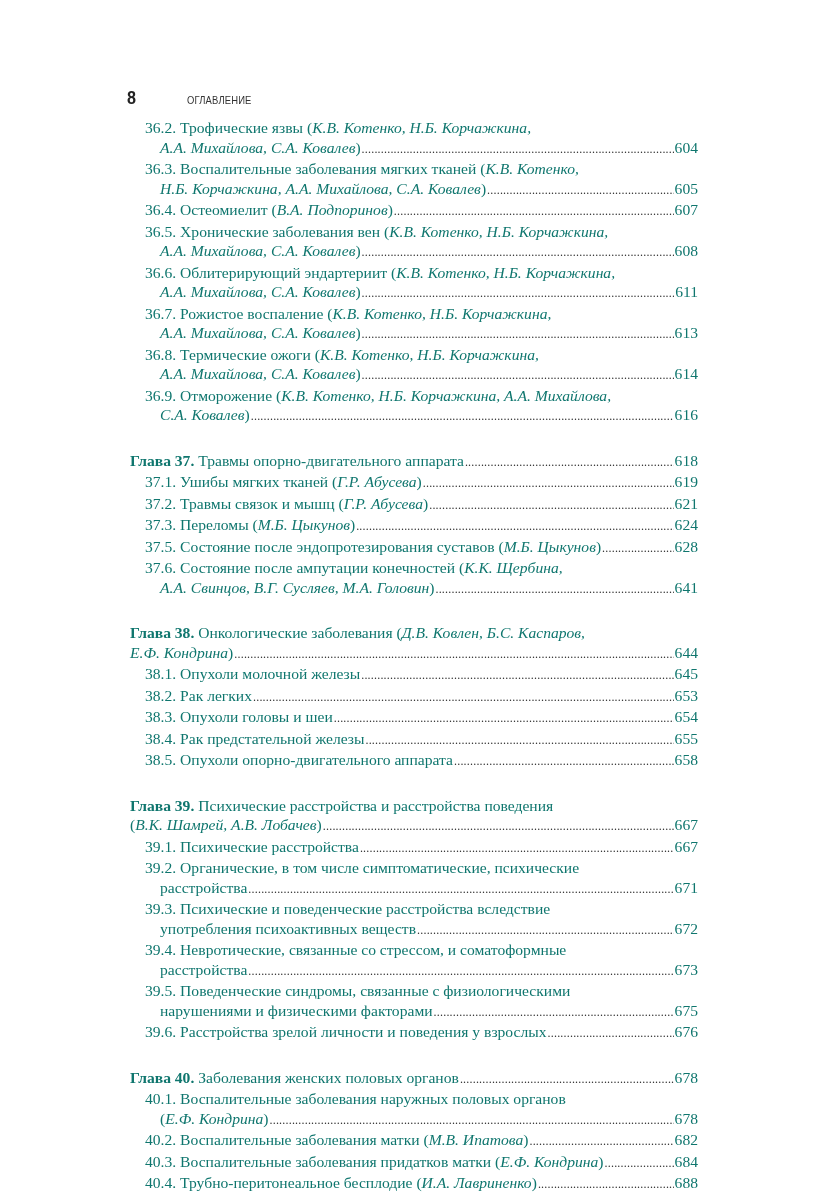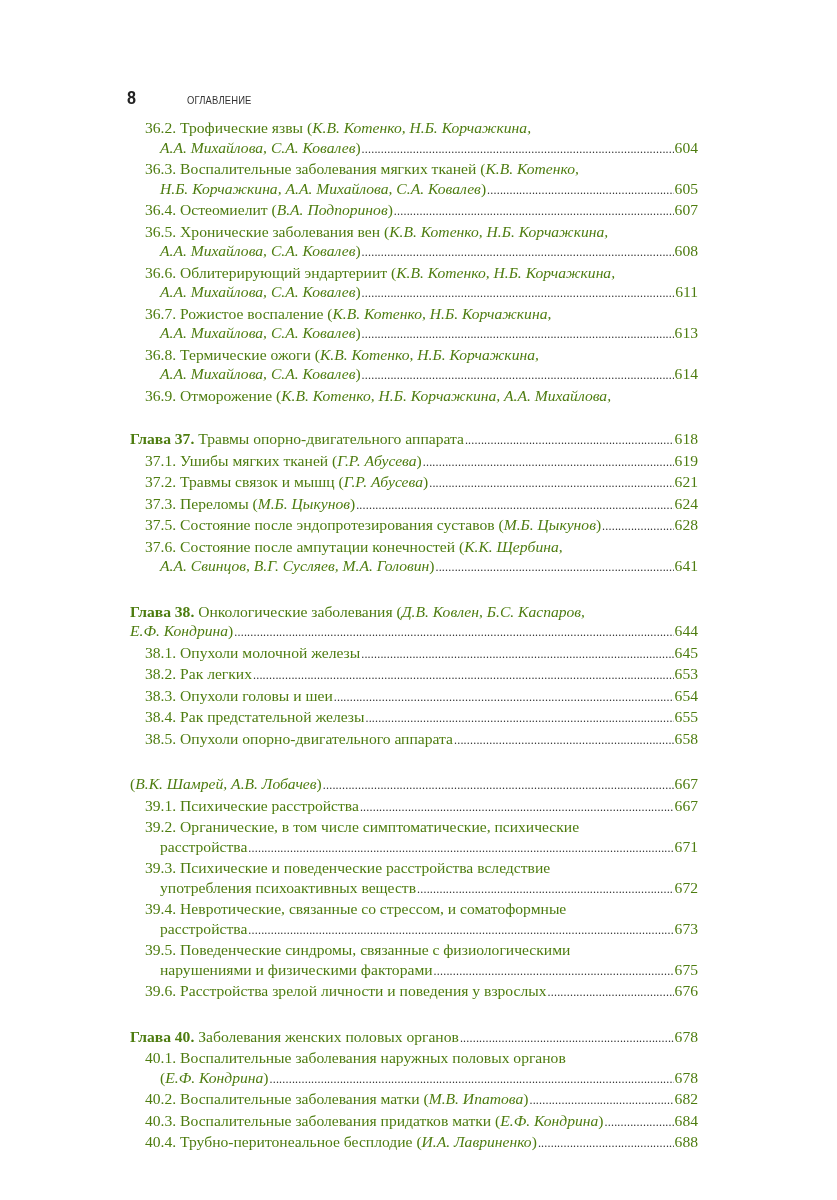--- a/index.html
+++ b/index.html
@@ -1,20 +1,20 @@
 <!DOCTYPE html>
 <html><head>
 <meta charset="utf-8">
 <style>
   html, body { margin: 0; padding: 0; background: #ffffff; }
   body { width: 837px; height: 1200px; position: relative; overflow: hidden; color: #1a1a1a; }
   .header { position: absolute; top: 87px; left: 127px; height: 24px; display: flex; align-items: baseline; }
   .page-num { font-family: "Liberation Sans", sans-serif; font-weight: bold; font-size: 19px; color: #222; width: 60px; transform: scaleX(0.85); transform-origin: left; }
   .running-head { font-family: "Liberation Sans", sans-serif; font-size: 11.5px; letter-spacing: 0.2px; color: #333; transform: scaleX(0.82); transform-origin: left; }
-  .toc { position: absolute; top: 118px; left: 130px; width: 568px; font-family: "Liberation Serif", serif; font-size: 15.6px; line-height: 19.5px; color: #4d7c0f; }
+  .toc { position: absolute; top: 118px; left: 130px; width: 568px; font-family: "Liberation Serif", serif; font-size: 15.6px; line-height: 19.5px; color: #0f766e; }
   .entry { position: relative; }
   .entry.chapter { margin-top: 24px; }
   .entry.chapter:first-child { margin-top: 0; }
   .line { display: block; white-space: nowrap; }
   .entry.sub .line.first { padding-left: 15px; }
   .entry.sub .line.cont { padding-left: 30px; }
   .entry.chapter .line.cont { padding-left: 0; }
   .last-line { display: flex; align-items: baseline; white-space: nowrap; }
   .last-line .text { flex: 0 0 auto; }
   .leader { flex: 1 1 auto; overflow: hidden; white-space: nowrap; letter-spacing: 1.2px; font-size: 12px; margin: 0 1px 0 1px; color: #333; }
@@ -82,20 +82,25 @@
     <div class="entry sub">
       <span class="line first"><span class="text"><span>36.8. Термические ожоги (</span><span class="auth">К.В. Котенко, Н.Б. Корчажкина,</span></span></span>
       <span class="line cont last-line">
         <span class="text"><span></span><span class="auth">А.А. Михайлова, С.А. Ковалев</span><span>)</span></span>
         <span class="leader"></span>
         <span class="pg">614</span>
       </span>
     </div>
     <div class="entry sub">
       <span class="line first"><span class="text"><span>36.9. Отморожение (</span><span class="auth">К.В. Котенко, Н.Б. Корчажкина, А.А. Михайлова,</span></span></span>
+      <span class="line cont last-line">
+        <span class="text"><span></span><span class="auth">С.А. Ковалев</span><span>)</span></span>
+        <span class="leader"></span>
+        <span class="pg">616</span>
+      </span>
     </div>
     <div class="entry chapter">
       <span class="line first last-line">
         <span class="text"><span class="bold">Глава 37.</span><span> Травмы опорно-двигательного аппарата</span></span>
         <span class="leader"></span>
         <span class="pg">618</span>
       </span>
     </div>
     <div class="entry sub">
       <span class="line first last-line">
@@ -170,20 +175,21 @@
       </span>
     </div>
     <div class="entry sub">
       <span class="line first last-line">
         <span class="text"><span>38.5. Опухоли опорно-двигательного аппарата</span></span>
         <span class="leader"></span>
         <span class="pg">658</span>
       </span>
     </div>
     <div class="entry chapter">
+      <span class="line first"><span class="text"><span class="bold">Глава 39.</span><span> Психические расстройства и расстройства поведения</span></span></span>
       <span class="line cont last-line">
         <span class="text"><span>(</span><span class="auth">В.К. Шамрей, А.В. Лобачев</span><span>)</span></span>
         <span class="leader"></span>
         <span class="pg">667</span>
       </span>
     </div>
     <div class="entry sub">
       <span class="line first last-line">
         <span class="text"><span>39.1. Психические расстройства</span></span>
         <span class="leader"></span>

